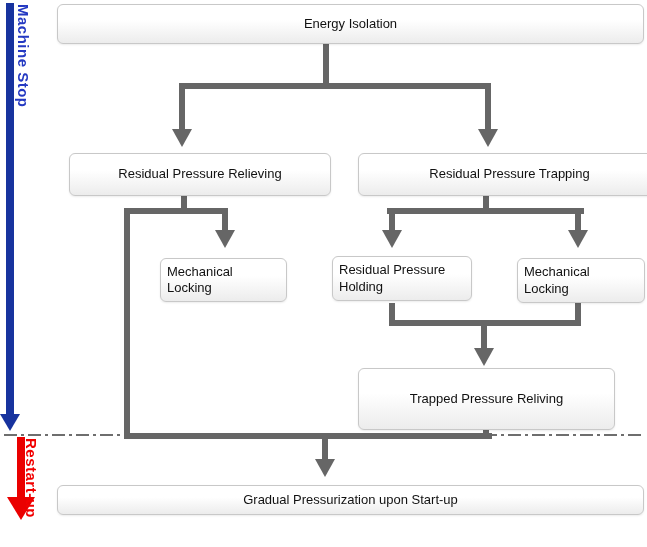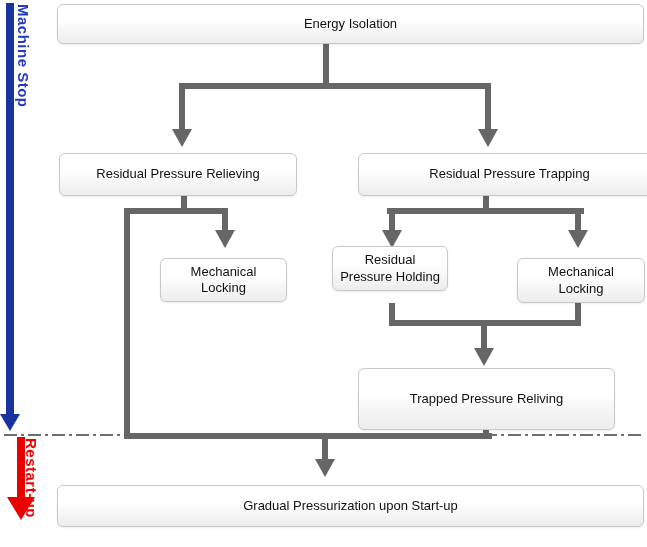--- a/index.html
+++ b/index.html
@@ -6,21 +6,21 @@
   #stage{
     position:relative;width:647px;height:547px;background:#fff;overflow:hidden;
     font-family:"Liberation Sans", sans-serif;
   }
   
   .node{
     position:absolute;display:flex;align-items:center;justify-content:center;
     background:linear-gradient(to bottom,#ffffff 40%,#ececec 100%);
     border:1px solid #c8c8c8;border-radius:6px;
     box-shadow:0 1px 2px rgba(0,0,0,0.08);
-    font-size:13px;line-height:1.25;color:#111;text-align:center;
+    font-size:13px;line-height:1.25;color:#111;text-align:left;
     box-sizing:border-box;padding:2px 6px;
   }
   
   .seg{position:absolute;background:#666;}
   .arr{position:absolute;width:0;height:0;
     border-left:10px solid transparent;border-right:10px solid transparent;
     border-top:18px solid #666;}
   
   .divider{
     position:absolute;left:4px;top:434px;width:640px;height:2px;
@@ -84,27 +84,27 @@
   <div class="seg" style="left:481px;top:320px;width:6px;height:28px"></div>
   <div class="arr" style="left:474px;top:348px"></div>
 
   <div class="seg" style="left:483px;top:412px;width:6px;height:27px"></div>
   <div class="seg" style="left:124px;top:433px;width:368px;height:6px"></div>
   <div class="seg" style="left:322px;top:433px;width:6px;height:26px"></div>
   <div class="arr" style="left:315px;top:459px"></div>
 
   <div class="node" style="left:57px;top:4px;width:587px;height:40px">Energy Isolation</div>
 
-  <div class="node" style="left:59px;top:153px;width:238px;height:43px">Residual Pressure Relieving</div>
+  <div class="node" style="left:69px;top:153px;width:262px;height:43px">Residual Pressure Relieving</div>
 
   <div class="node" style="left:358px;top:153px;width:303px;height:43px">Residual Pressure Trapping</div>
 
   <div class="node" style="left:160px;top:258px;width:127px;height:44px">Mechanical Locking</div>
 
-  <div class="node" style="left:332px;top:246px;width:116px;height:45px">Residual Pressure Holding</div>
+  <div class="node" style="left:332px;top:256px;width:140px;height:45px">Residual Pressure Holding</div>
 
   <div class="node" style="left:517px;top:258px;width:128px;height:45px">Mechanical Locking</div>
 
   <div class="node" style="left:358px;top:368px;width:257px;height:62px">Trapped Pressure Reliving</div>
 
-  <div class="node" style="left:57px;top:485px;width:587px;height:42px">Gradual Pressurization upon Start-up</div>
+  <div class="node" style="left:57px;top:485px;width:587px;height:30px">Gradual Pressurization upon Start-up</div>
 
 </div>
 
 </body></html>

